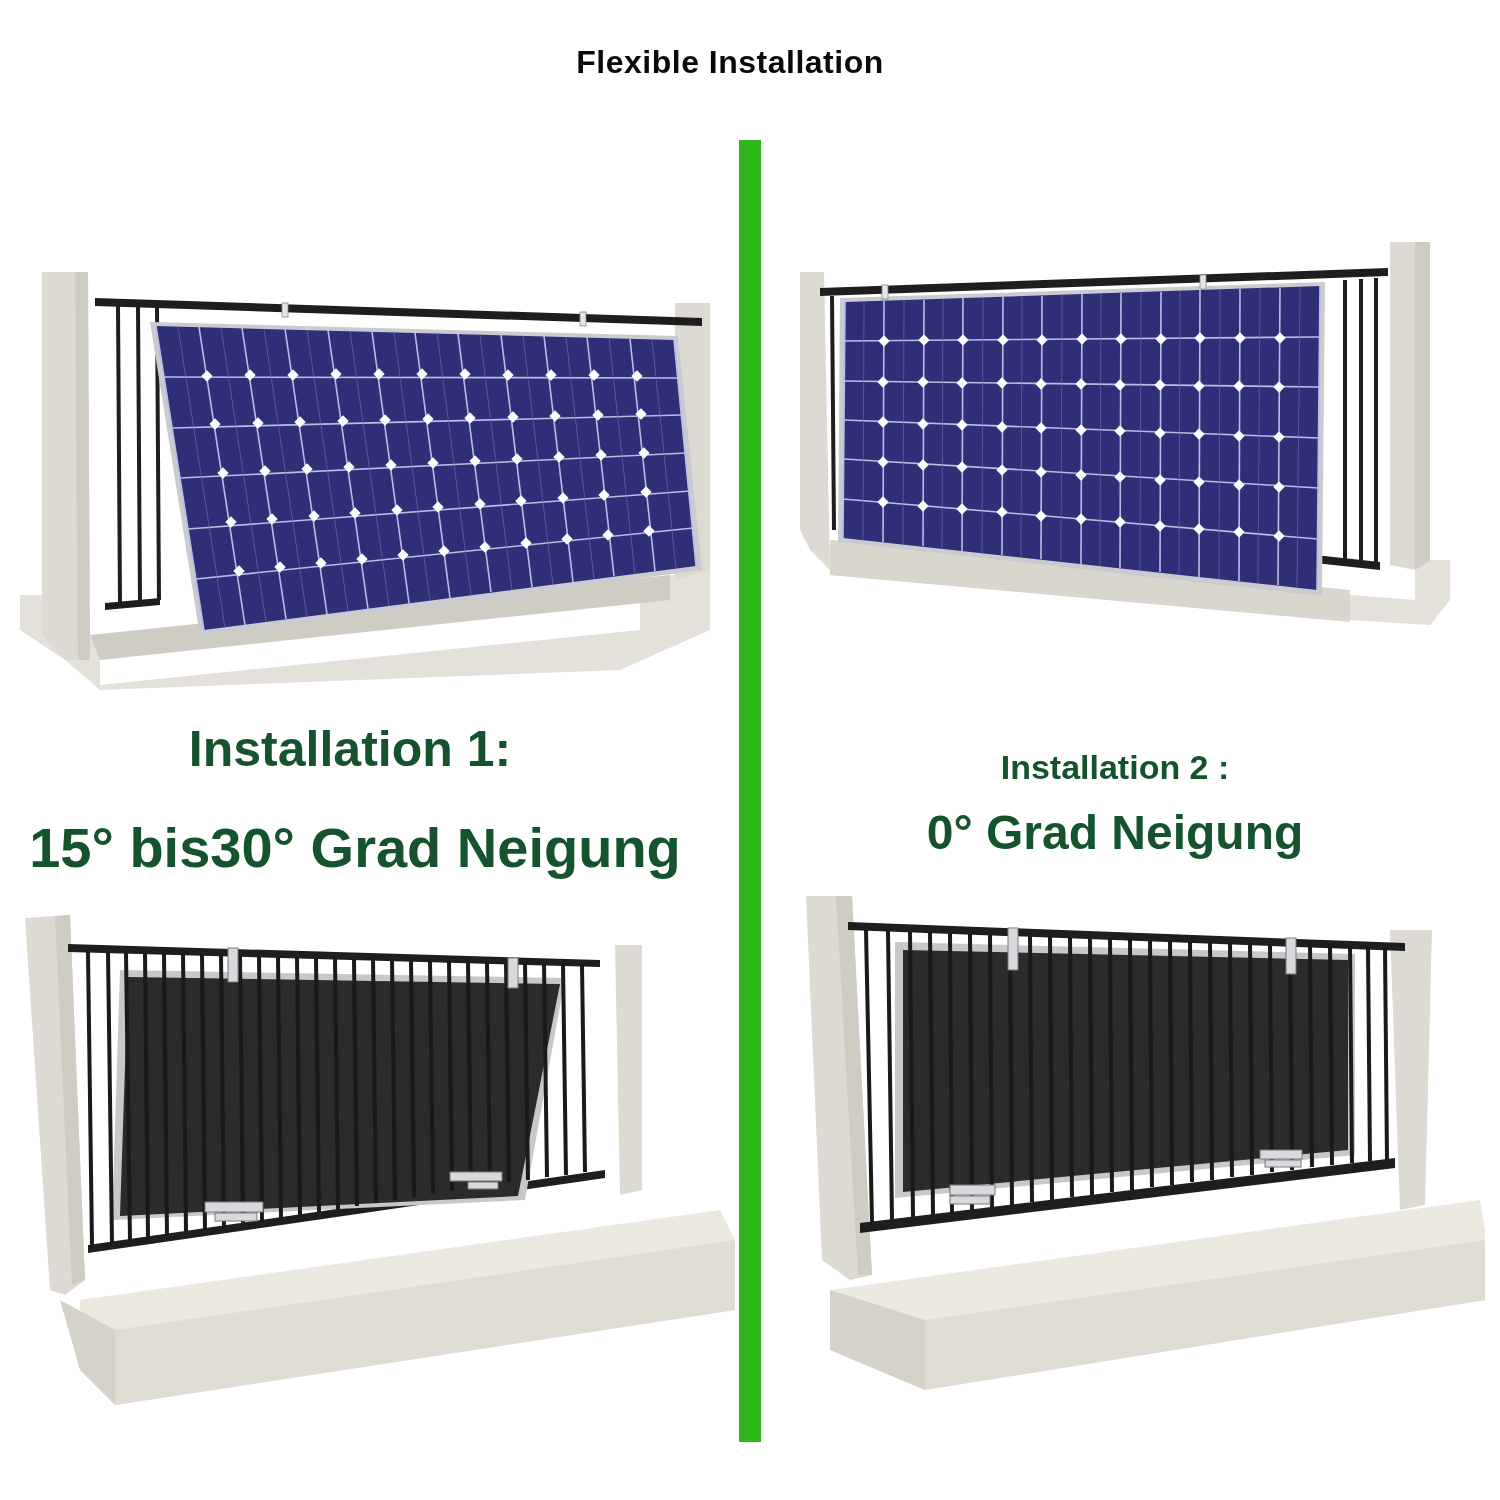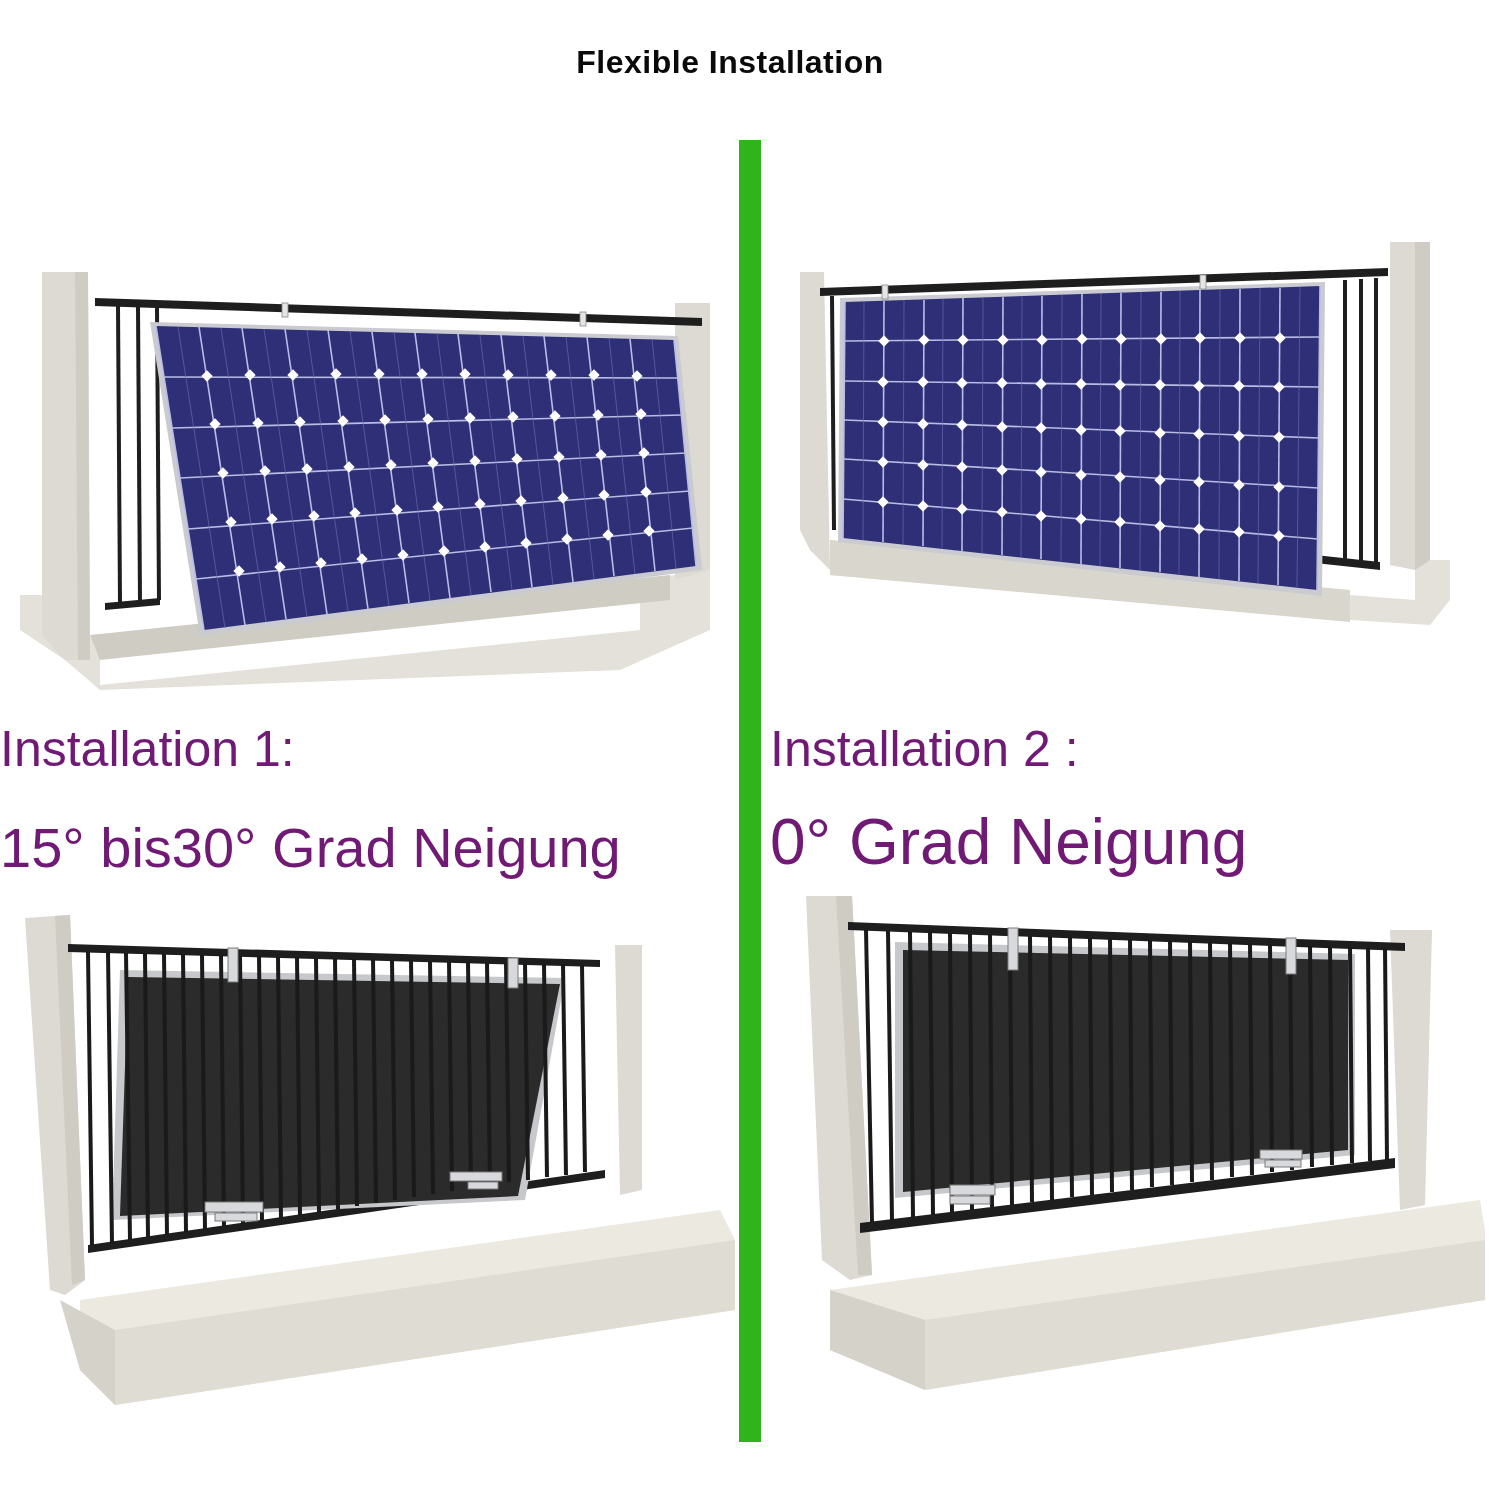--- a/index.html
+++ b/index.html
@@ -1,23 +1,23 @@
 <!DOCTYPE html>
 <html><head>
 <meta charset="utf-8">
 <style>
   html,body{margin:0;padding:0;background:#ffffff;}
   body{width:1500px;height:1500px;position:relative;overflow:hidden;font-family:"Liberation Sans","DejaVu Sans",sans-serif;}
   .title{position:absolute;left:0;width:1460px;top:44px;text-align:center;font-weight:bold;font-size:32px;color:#0a0a0a;letter-spacing:0.5px;}
   .divider{position:absolute;left:739px;top:140px;width:22px;height:1302px;}
-  .caption{position:absolute;font-weight:normal;color:#701a75;white-space:nowrap;}
+  .caption{position:absolute;font-weight:bold;color:#14532d;text-align:center;white-space:nowrap;}
   .cap-l1{left:0;width:700px;top:720px;font-size:50px;}
   .cap-l2{left:0;width:710px;top:815px;font-size:56px;}
-  .cap-r1{left:770px;width:690px;top:720px;font-size:50px;}
-  .cap-r2{left:770px;width:690px;top:805px;font-size:64px;}
+  .cap-r1{left:770px;width:690px;top:748px;font-size:34px;}
+  .cap-r2{left:770px;width:690px;top:805px;font-size:48px;}
   svg.scene{position:absolute;}
 </style>
 </head>
 <body>
 
 <div class="title">Flexible Installation</div>
 
 <div class="divider" style="background:#2fb41c;"></div>
 
 <svg class="scene" style="left:20px;top:240px;" width="700" height="450" viewBox="0 0 700 450">

